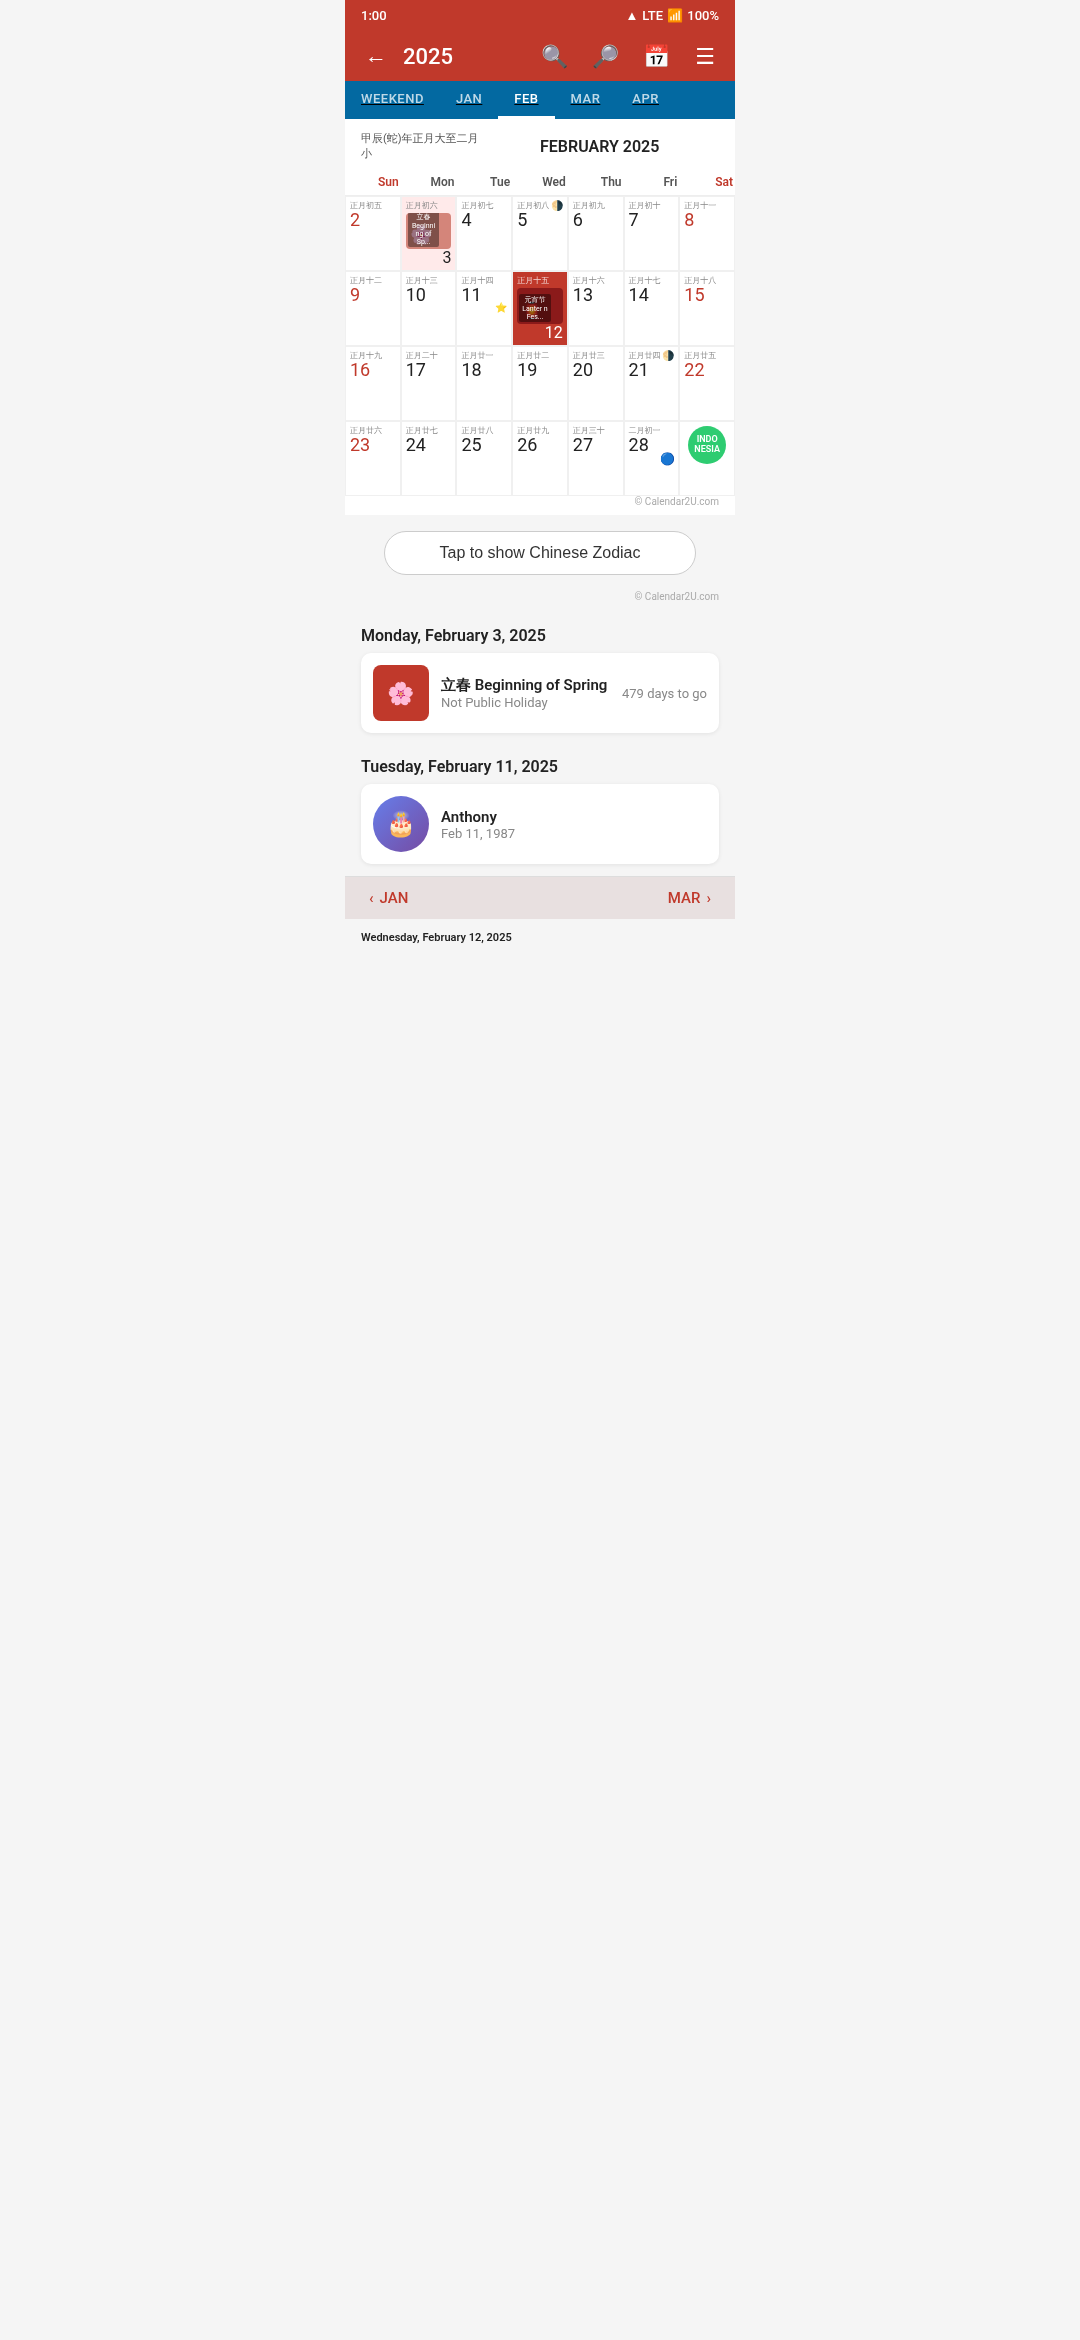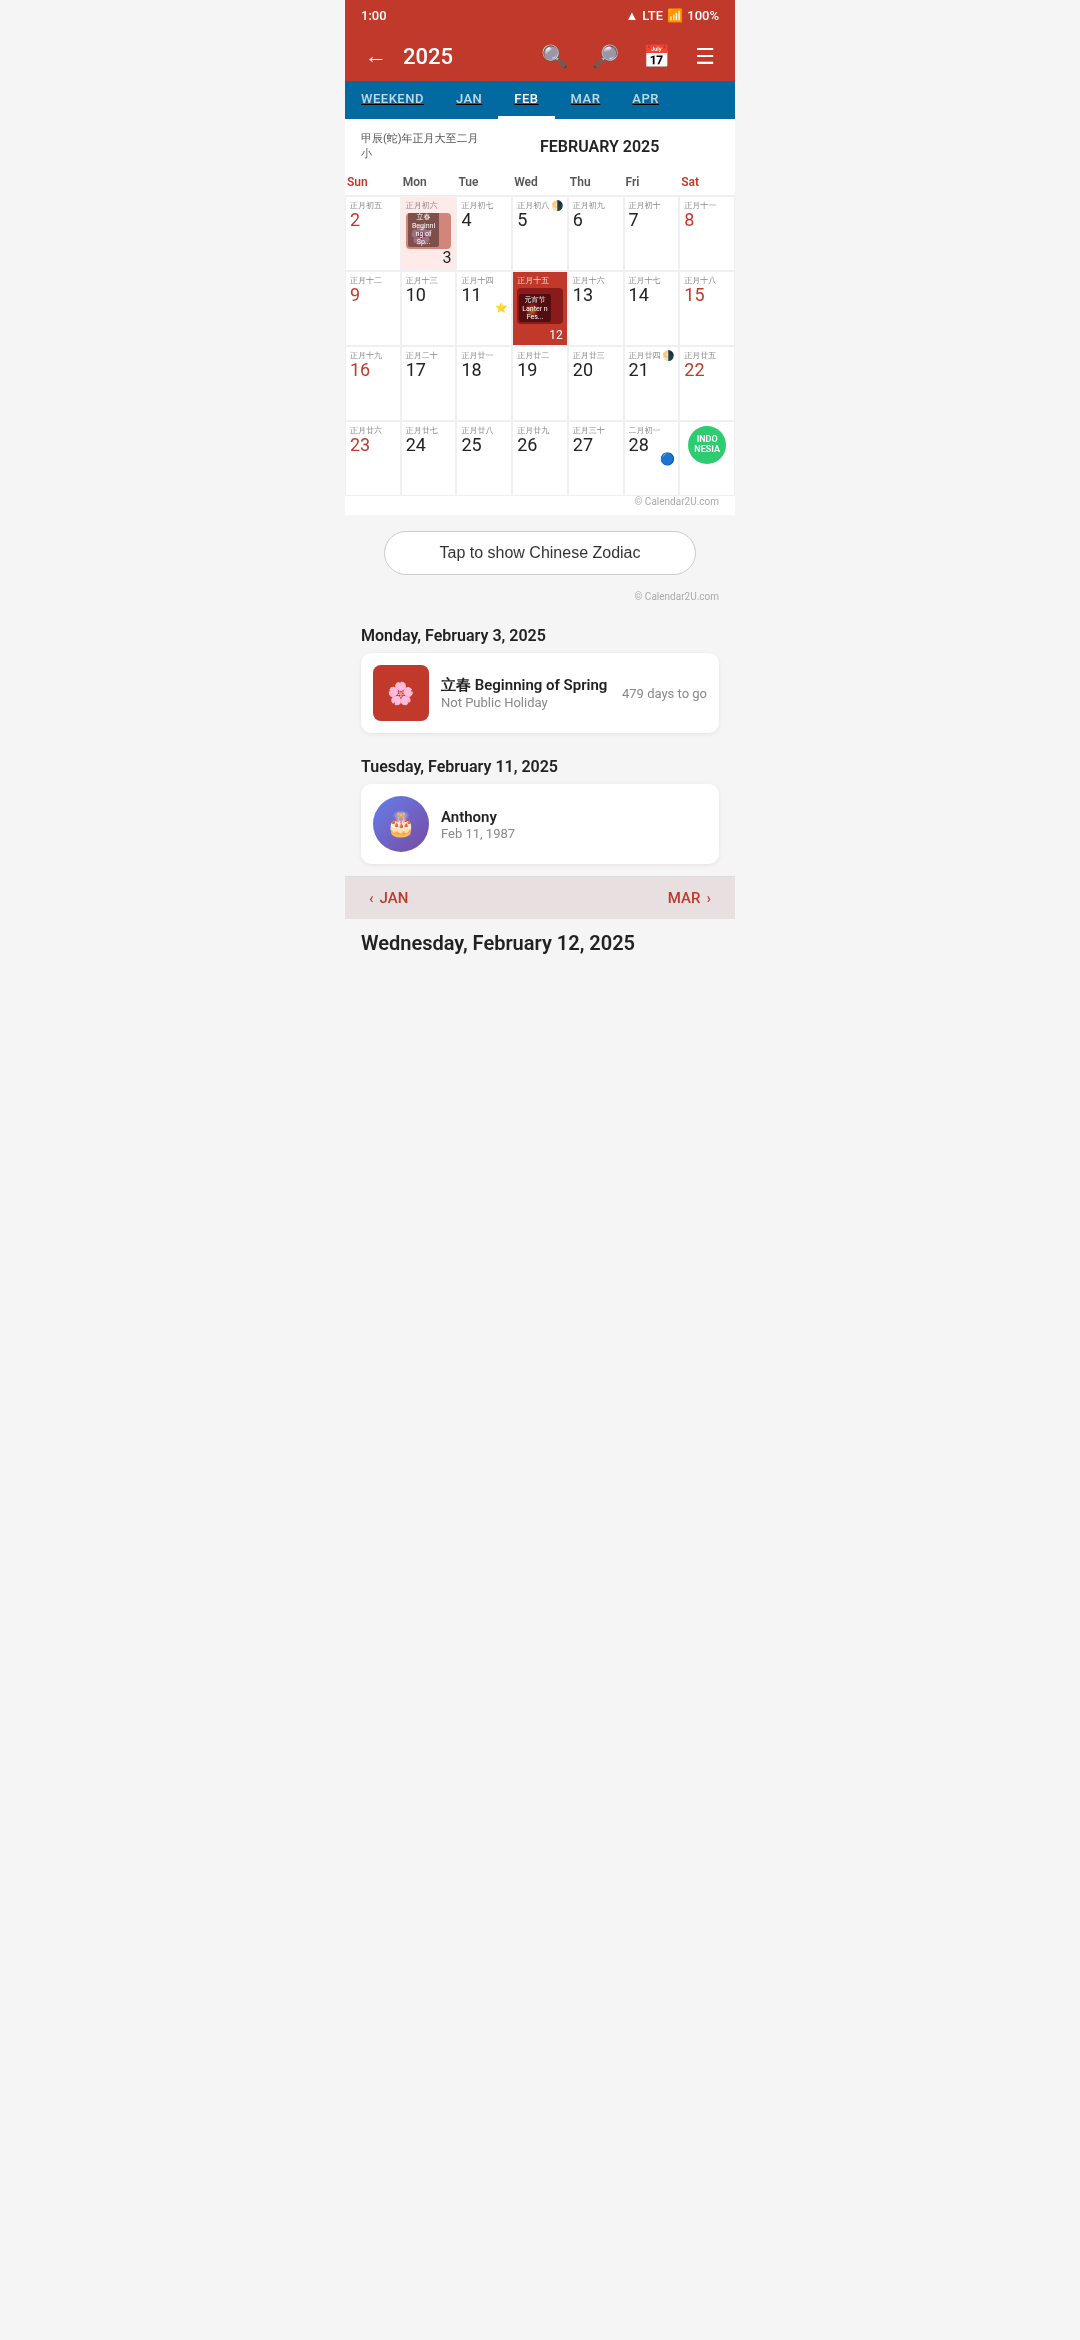--- a/index.html
+++ b/index.html
@@ -93,21 +93,21 @@
     }
 
     
     .day-headers {
       display: grid;
       grid-template-columns: repeat(7, 1fr);
       background: white;
       border-bottom: 1px solid #eee;
     }
     .day-header {
-      text-align: left;
+      text-align: right;
       padding: 8px 2px 6px;
       font-size: 12px;
       font-weight: 600;
       color: #555;
     }
     .day-header.sun { color: #c0392b; }
     .day-header.sat { color: #c0392b; }
 
     
     .calendar-grid {
@@ -287,21 +287,21 @@
       font-size: 15px;
       color: #555;
       cursor: pointer;
       font-weight: 500;
     }
     .nav-btn.jan { color: #c0392b; }
     .nav-btn.mar { color: #c0392b; }
 
     
     .next-section-label {
-      font-size: 20px;
+      font-size: 11px;
       font-weight: 600;
       color: #222;
       padding: 12px 16px 4px;
     }
 
     
     .day-cell.selected-day {
       background: #ffeaea;
     }
 
@@ -409,21 +409,21 @@
       <div class="lunar-small">正月十四</div>
       <div class="day-number">11</div>
       <span class="moon-icon" style="top:30px;">⭐</span>
     </div>
     <div class="day-cell lantern-cell">
       <div class="lunar-small">正月十五</div>
       <div class="event-thumb lantern-bg">
         <span style="font-size:16px;padding:2px;">🏮</span>
         <div class="event-label">元宵节 Lanter n Fes...</div>
       </div>
-      <div class="day-number" style="position:absolute;bottom:4px;right:4px;font-size:12px;color:white;">12</div>
+      <div class="day-number" style="position:absolute;bottom:4px;right:4px;font-size:16px;color:white;">12</div>
     </div>
     <div class="day-cell">
       <div class="lunar-small">正月十六</div>
       <div class="day-number">13</div>
     </div>
     <div class="day-cell">
       <div class="lunar-small">正月十七</div>
       <div class="day-number">14</div>
     </div>
     <div class="day-cell saturday">

